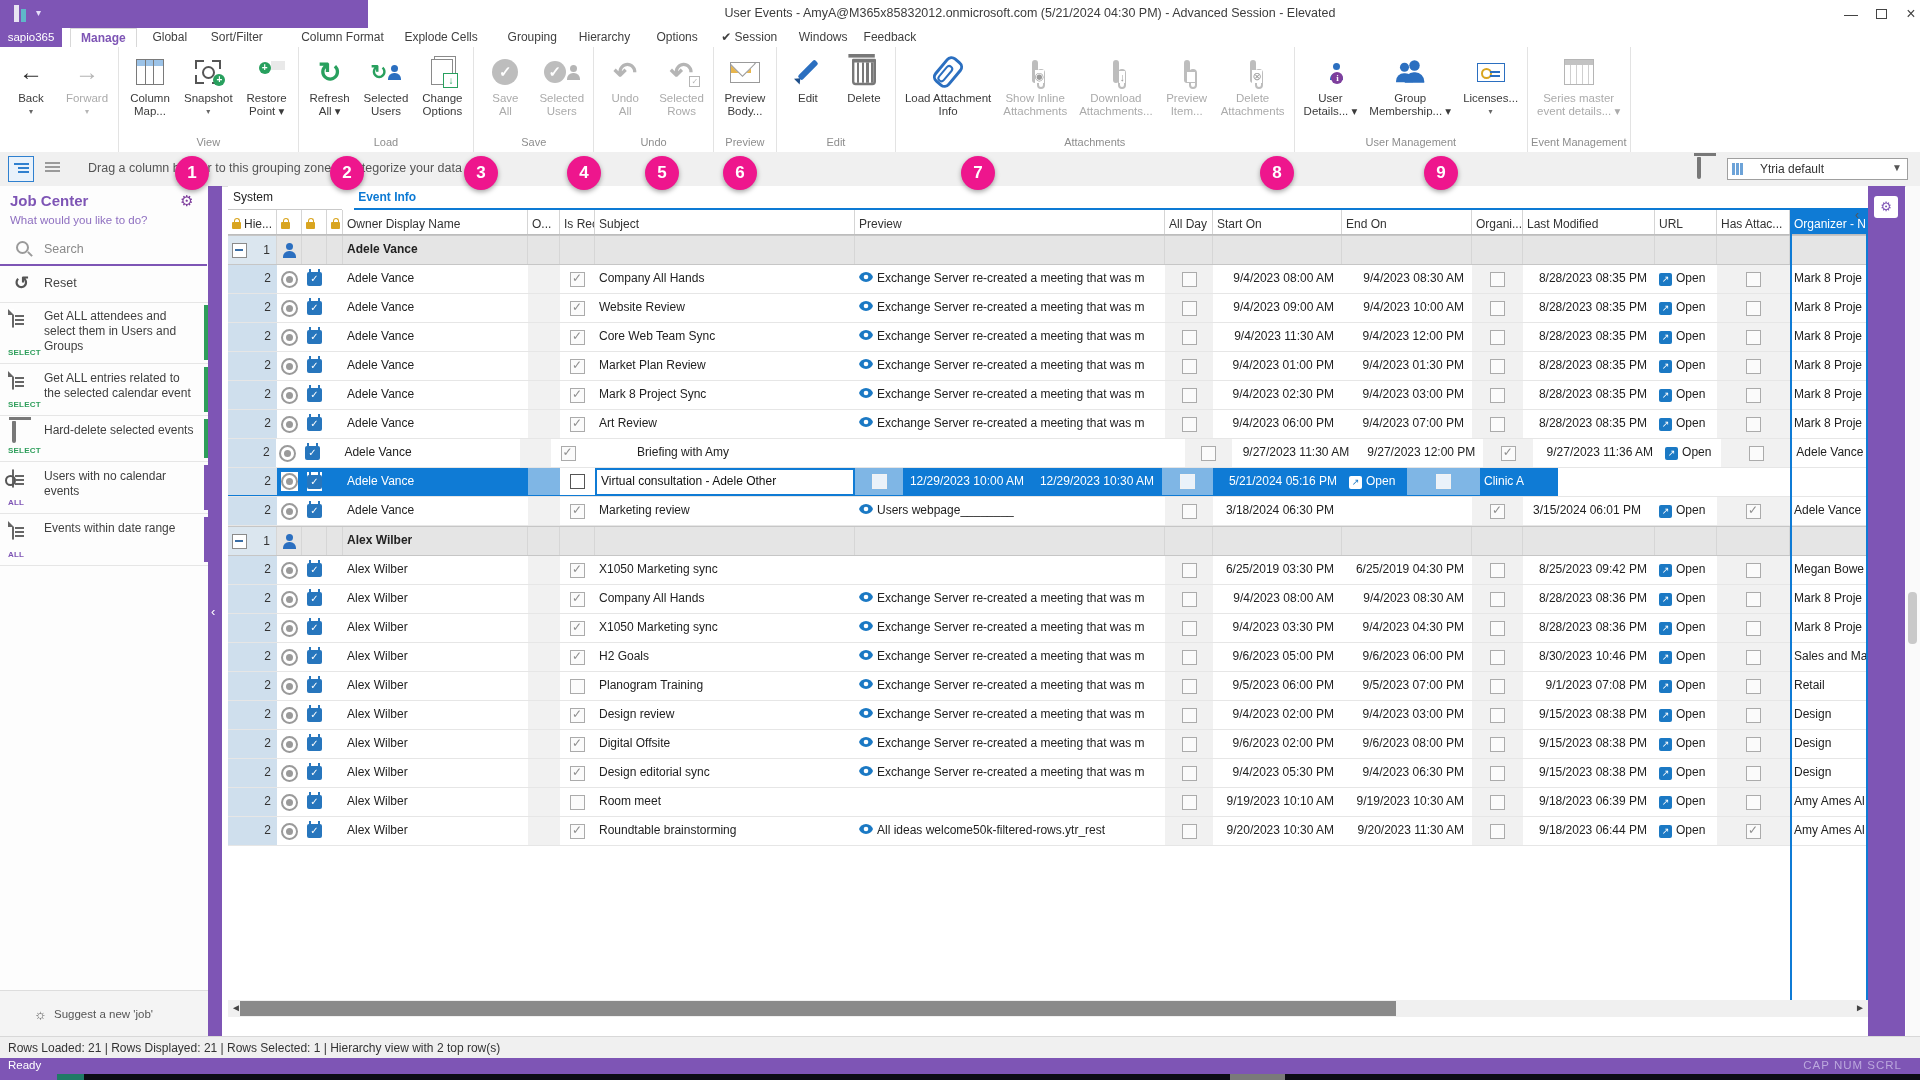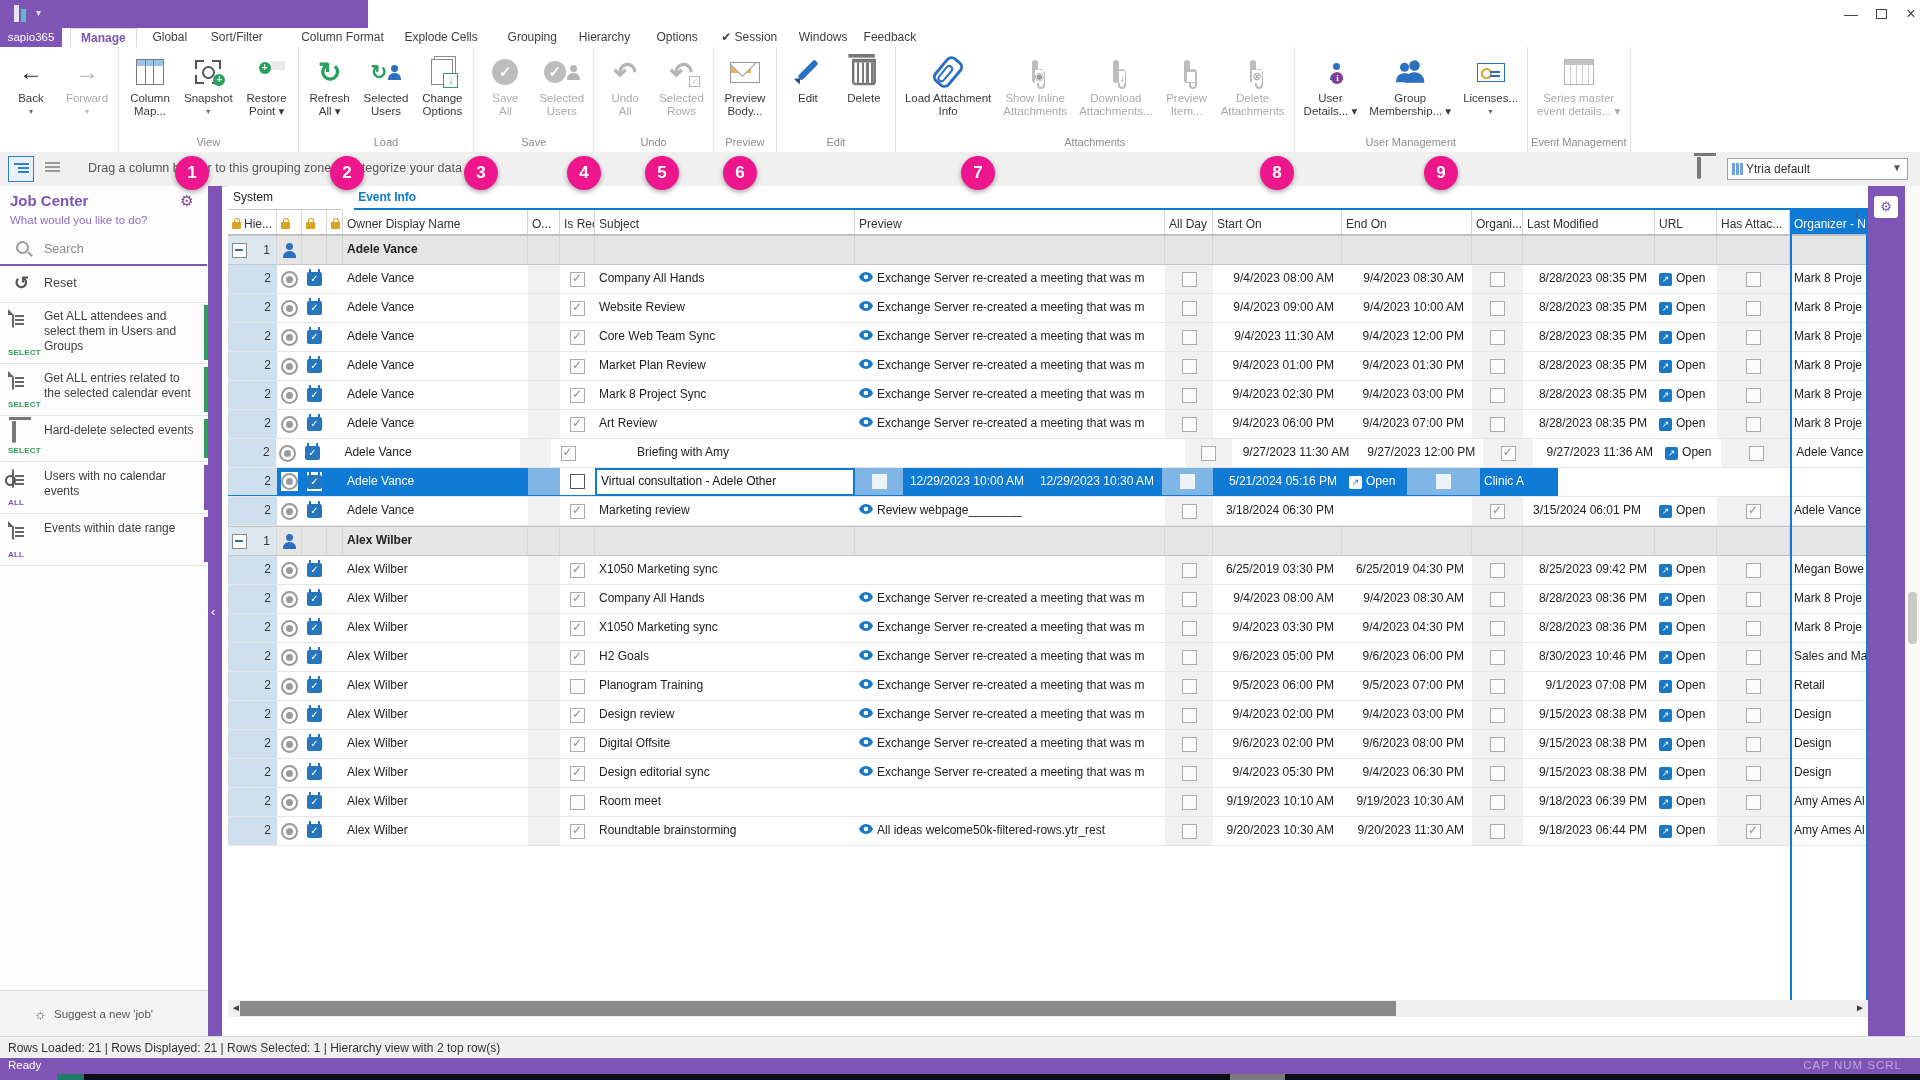--- a/index.html
+++ b/index.html
@@ -95,21 +95,21 @@
   #vt2{left:40px;}
   .bars{position:absolute;left:5px;top:6px;width:15px;height:13px;}
   .bars i{display:block;height:2px;margin-bottom:2px;background:#2f80cf;}
   .bars i:nth-child(2){margin-left:4px;}
   .bars i:nth-child(3){margin-left:4px;}
   #vt2 .bars i{background:#9a9a9a;margin-left:0;}
   #drag-hint{left:88px;top:9px;font-size:12.5px;color:#555;}
   #gb-trash{left:1697px;top:8px;}
   #preset-combo{left:1727px;top:6px;width:181px;height:22px;background:#fff;border:1px solid #9f9f9f;box-sizing:border-box;font-size:12px;color:#333;}
   #preset-combo .gi{position:absolute;left:4px;top:4px;width:12px;height:12px;background:repeating-linear-gradient(90deg,#6da3d8 0 3px,#fff 3px 4px),repeating-linear-gradient(#6da3d8 0 3px,#fff 3px 4px);}
-  #preset-combo .tx{position:absolute;left:18px;top:3px;}
+  #preset-combo .tx{position:absolute;left:32px;top:3px;}
   #preset-combo .dd{position:absolute;right:5px;top:3px;color:#555;font-size:10px;}
 
   
   #sidebar{left:0;top:186px;width:208px;height:852px;background:#fdfdfd;}
   #jc-title{left:10px;top:6px;font-size:15px;font-weight:bold;color:#7e55b5;}
   #jc-sub{left:10px;top:28px;font-size:11.5px;color:#8e6fc0;}
   #jc-gear{left:180px;top:6px;font-size:15px;color:#7e3f9d;}
   #search-row{left:0;top:48px;width:208px;height:32px;}
   .mag{position:absolute;left:16px;top:7px;width:9px;height:9px;border:2px solid #9a9a9a;border-radius:50%;}
   .mag:after{content:"";position:absolute;left:9px;top:10px;width:6px;height:2px;background:#9a9a9a;transform:rotate(45deg);}
@@ -204,20 +204,21 @@
 
 <div id="app">
 
   <div class="abs" id="titlebar">
     <div class="abs" id="title-purple"></div>
     <div class="abs" id="app-logo">
         <span class="b1"></span>
         <span class="b2"></span>
       </div>
     <div class="abs" id="logo-caret">▾</div>
+    <div class="abs" id="win-title">User Events - AmyA@M365x85832012.onmicrosoft.com (5/21/2024 04:30 PM) - Advanced Session - Elevated</div>
     <div class="abs winctl" id="btn-min">—</div>
     <div class="abs winctl" id="btn-max"><span class="mx"></span></div>
     <div class="abs winctl" id="btn-close">×</div>
   </div>
 
   <div class="abs" id="tabrow">
     <div id="apptab">sapio365</div>
     <div id="tabs-host">
         <div class="tab active" style="left: 70px;">Manage</div>
         <div class="tab" style="left: 142.4px;">Global</div>
@@ -1016,21 +1017,21 @@
         <div class="cell gray" style="width: 32px;"></div>
         <div class="cell center" style="width: 35px;">
           <span class="cb on"></span>
         </div>
         <div class="cell" style="width: 260px;">Marketing review</div>
         <div class="cell" style="width: 310px;"><span class="eyet">
             <span><svg width="14" height="10" viewBox="0 0 14 10" style="flex:0 0 auto">
                 <path d="M7 0C3.5 0 1 2.2 0 5c1 2.8 3.5 5 7 5s6-2.2 7-5c-1-2.8-3.5-5-7-5z" fill="#1b79c4"></path>
                 <circle cx="7" cy="5" r="2.3" fill="#fff"></circle>
               </svg></span>
-            <span>Review webpage________</span>
+            <span>Users webpage________</span>
           </span></div>
         <div class="cell gray center" style="width: 48px;">
           <span class="cb"></span>
         </div>
         <div class="cell right" style="width: 129px;">3/18/2024 06:30 PM</div>
         <div class="cell right" style="width: 130px; margin-top: 48px;">3/18/2024 07:00 PM</div>
         <div class="cell gray center" style="width: 51px;">
           <span class="cb on"></span>
         </div>
         <div class="cell right" style="width: 132px; text-align: center;">3/15/2024 06:01 PM</div>

